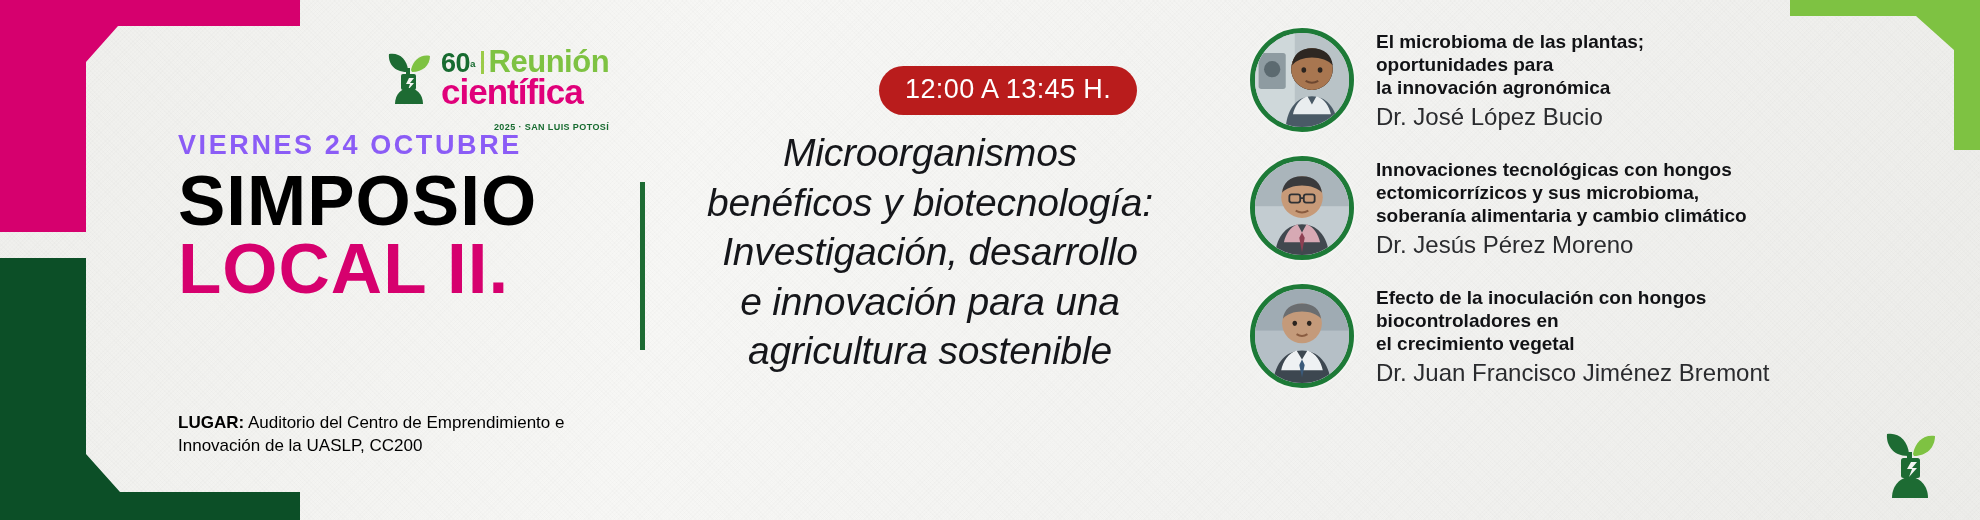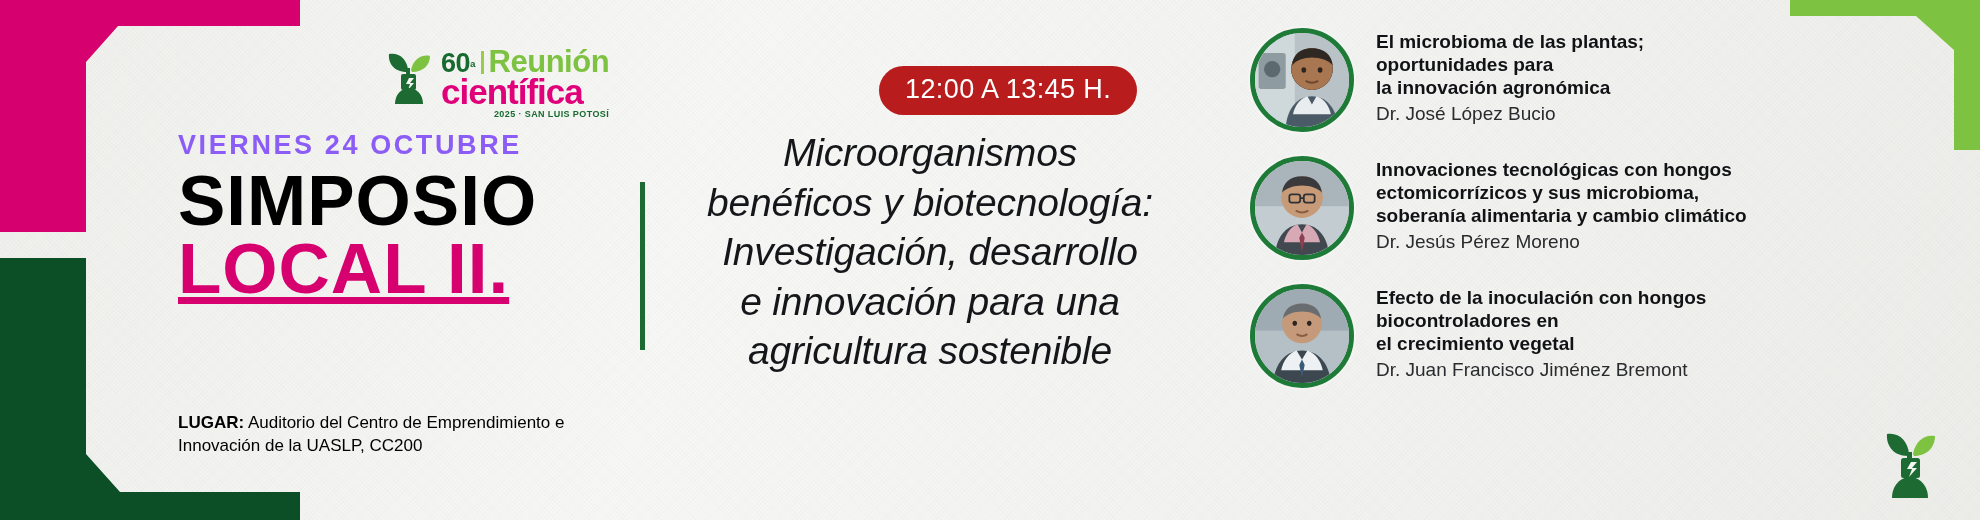--- a/index.html
+++ b/index.html
@@ -83,39 +83,39 @@
     color: #7ec242; letter-spacing: -0.5px;
   }
   .logo-line2 {
     font-size: 35px; font-weight: bold;
     color: #e0007a; letter-spacing: -1px;
     line-height: 0.95; margin-top: -2px;
   }
   .logo-line3 {
     font-size: 9px; font-weight: bold;
     color: #176b30; letter-spacing: 0.4px;
-    text-align: right; margin-top: 1px;
+    text-align: right; margin-top: 14px;
   }
 
   
   .left-block { position: absolute; left: 178px; top: 130px; width: 460px; }
   .date-line {
     font-size: 27px; font-weight: bold;
     color: #8b5cf6; letter-spacing: 2.6px;
     margin-bottom: 4px;
   }
   .simposio {
     font-size: 71px; font-weight: bold;
     color: #000000; letter-spacing: 1px;
     line-height: 1.02;
   }
   .local {
     font-size: 71px; font-weight: bold;
     color: #d6006e; letter-spacing: 1px;
-    line-height: 1.02; margin-top: -4px; text-decoration: underline;
+    line-height: 1.02; margin-top: -4px;
   }
   .divider-bar {
     position: absolute;
     left: 462px; top: 52px;
     width: 5px; height: 168px;
     background: #1d6b33;
   }
   .venue {
     position: absolute; left: 178px; top: 412px;
     width: 400px;
@@ -167,21 +167,21 @@
   }
   .avatar svg { display: block; width: 100%; height: 100%; }
   .speaker-text { padding-top: 2px; }
   .speaker-title {
     font-size: 19px; font-weight: bold;
     color: #111215; line-height: 1.22;
     margin-bottom: 2px;
   }
   .speaker-title .tline { display: block; }
   .speaker-name {
-    font-size: 19px; color: #2a2b2e;
+    font-size: 24px; color: #2a2b2e;
     line-height: 1.25;
   }
 
   
   .plant-mark {
     position: absolute;
     right: 36px; bottom: 20px;
     width: 66px; height: 82px;
   }
 </style>

